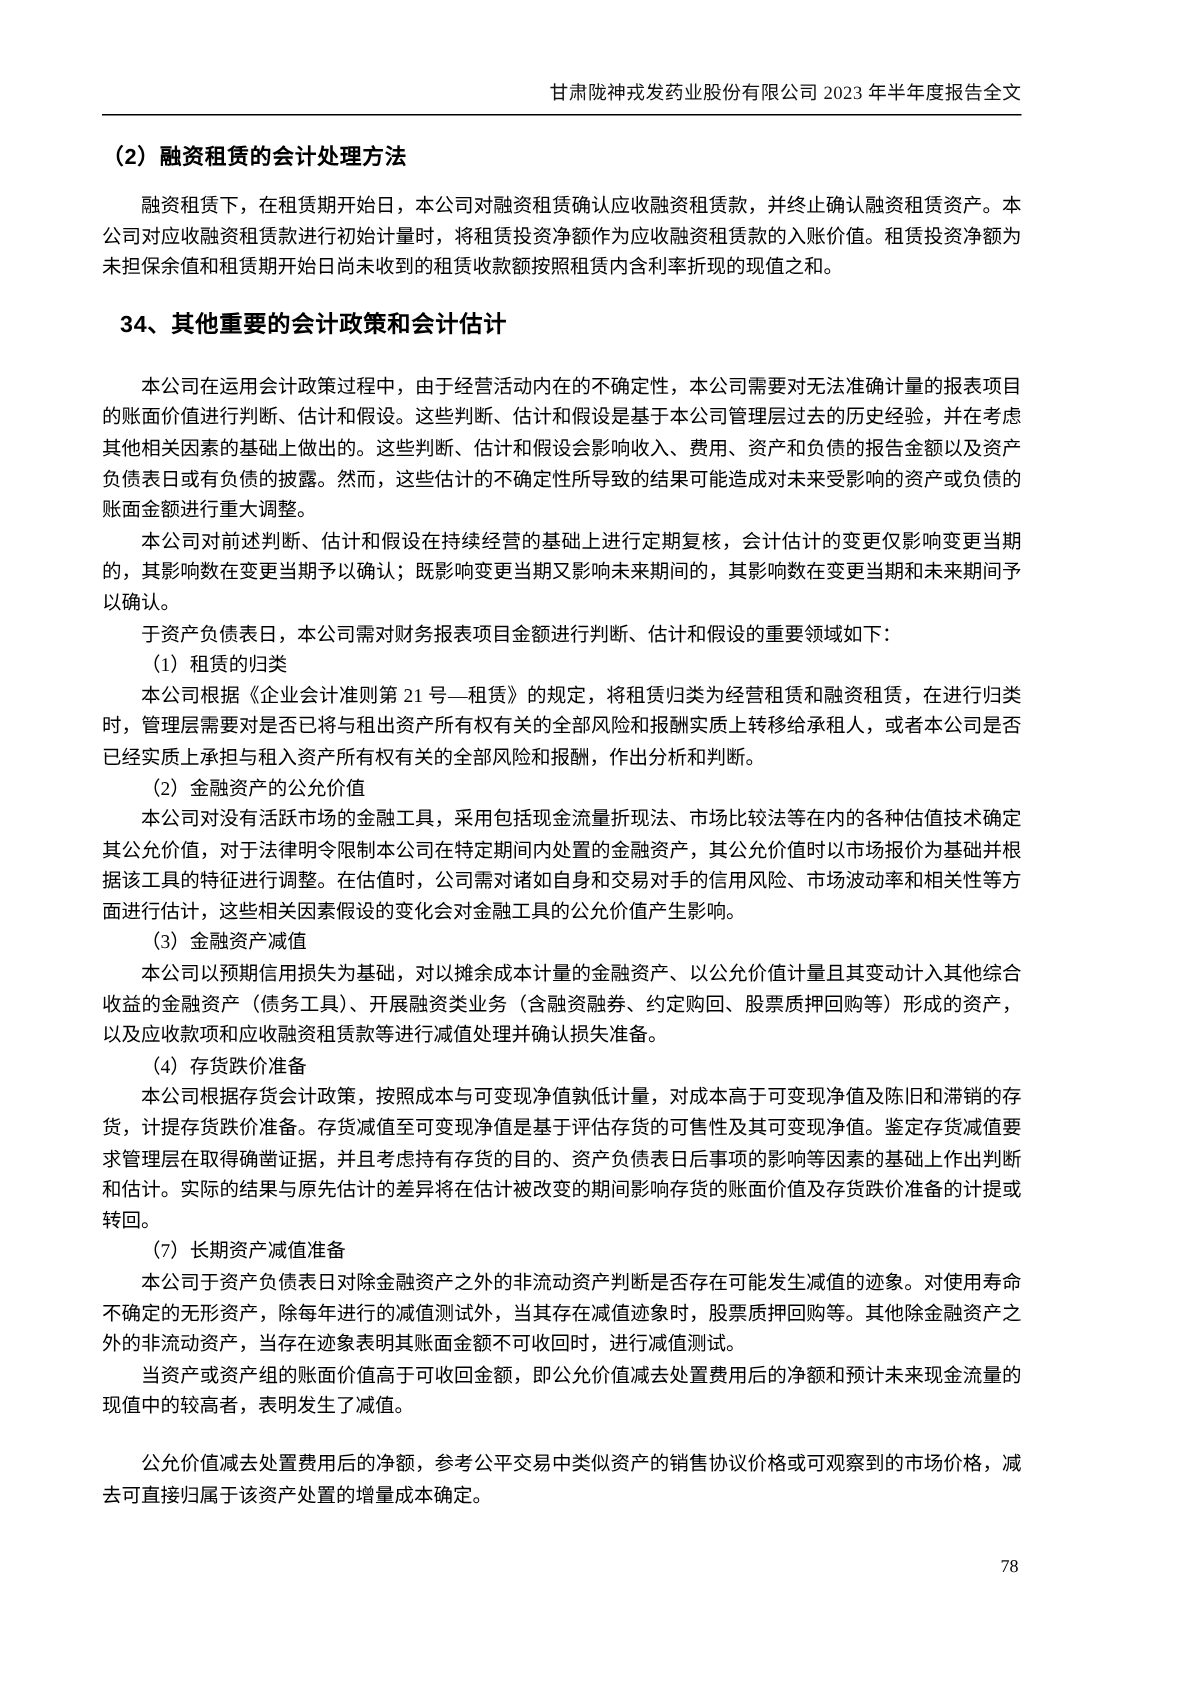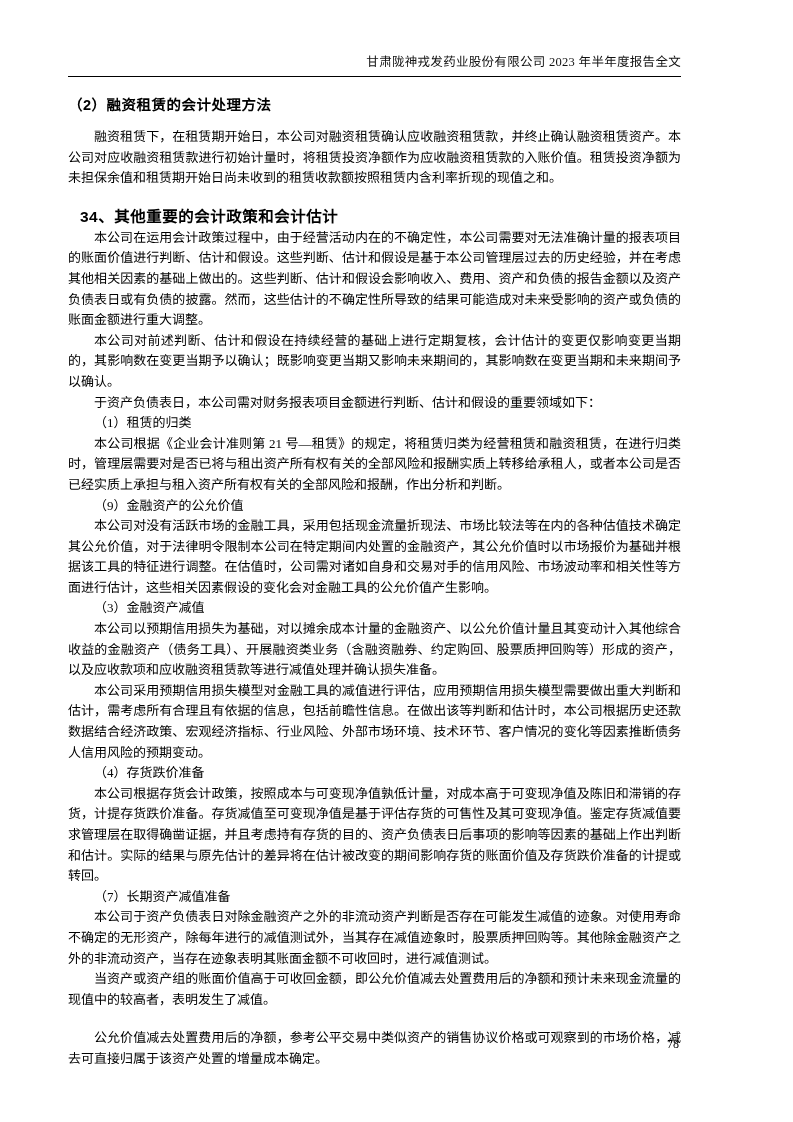--- a/index.html
+++ b/index.html
@@ -49,21 +49,21 @@
   }
   .para, .sub {
     margin: 0;
     font-size: 13px;
     line-height: 20.6px;
     text-align: justify;
     text-indent: 2em;
     word-break: break-all;
   }
   .para.first-after-h2 { margin-top: 12px; }
-  .para.first-after-h1 { }
+  .para.first-after-h1 { margin-top: 20px; }
   .para.spaced-top { margin-top: 18px; }
   .page-footer {
     position: absolute;
     top: 1037px;
     right: 54px;
     font-size: 12px;
     line-height: 14px;
   }
 </style>
 </head>
@@ -81,26 +81,25 @@
     <p class="para first-after-h2">融资租赁下，在租赁期开始日，本公司对融资租赁确认应收融资租赁款，并终止确认融资租赁资产。本公司对应收融资租赁款进行初始计量时，将租赁投资净额作为应收融资租赁款的入账价值。租赁投资净额为未担保余值和租赁期开始日尚未收到的租赁收款额按照租赁内含利率折现的现值之和。</p>
 
     <div class="h1">34、其他重要的会计政策和会计估计</div>
     <p class="para first-after-h1">本公司在运用会计政策过程中，由于经营活动内在的不确定性，本公司需要对无法准确计量的报表项目的账面价值进行判断、估计和假设。这些判断、估计和假设是基于本公司管理层过去的历史经验，并在考虑其他相关因素的基础上做出的。这些判断、估计和假设会影响收入、费用、资产和负债的报告金额以及资产负债表日或有负债的披露。然而，这些估计的不确定性所导致的结果可能造成对未来受影响的资产或负债的账面金额进行重大调整。</p>
     <p class="para">本公司对前述判断、估计和假设在持续经营的基础上进行定期复核，会计估计的变更仅影响变更当期的，其影响数在变更当期予以确认；既影响变更当期又影响未来期间的，其影响数在变更当期和未来期间予以确认。</p>
     <p class="para">于资产负债表日，本公司需对财务报表项目金额进行判断、估计和假设的重要领域如下：</p>
 
     <p class="sub">（1）租赁的归类</p>
     <p class="para">本公司根据《企业会计准则第 21 号—租赁》的规定，将租赁归类为经营租赁和融资租赁，在进行归类时，管理层需要对是否已将与租出资产所有权有关的全部风险和报酬实质上转移给承租人，或者本公司是否已经实质上承担与租入资产所有权有关的全部风险和报酬，作出分析和判断。</p>
 
-    <p class="sub">（9）金融资产的公允价值</p>
+    <p class="sub">（2）金融资产的公允价值</p>
     <p class="para">本公司对没有活跃市场的金融工具，采用包括现金流量折现法、市场比较法等在内的各种估值技术确定其公允价值，对于法律明令限制本公司在特定期间内处置的金融资产，其公允价值时以市场报价为基础并根据该工具的特征进行调整。在估值时，公司需对诸如自身和交易对手的信用风险、市场波动率和相关性等方面进行估计，这些相关因素假设的变化会对金融工具的公允价值产生影响。</p>
 
     <p class="sub">（3）金融资产减值</p>
     <p class="para">本公司以预期信用损失为基础，对以摊余成本计量的金融资产、以公允价值计量且其变动计入其他综合收益的金融资产（债务工具）、开展融资类业务（含融资融券、约定购回、股票质押回购等）形成的资产，以及应收款项和应收融资租赁款等进行减值处理并确认损失准备。</p>
-    <p class="para">本公司采用预期信用损失模型对金融工具的减值进行评估，应用预期信用损失模型需要做出重大判断和估计，需考虑所有合理且有依据的信息，包括前瞻性信息。在做出该等判断和估计时，本公司根据历史还款数据结合经济政策、宏观经济指标、行业风险、外部市场环境、技术环节、客户情况的变化等因素推断债务人信用风险的预期变动。</p>
 
     <p class="sub">（4）存货跌价准备</p>
     <p class="para">本公司根据存货会计政策，按照成本与可变现净值孰低计量，对成本高于可变现净值及陈旧和滞销的存货，计提存货跌价准备。存货减值至可变现净值是基于评估存货的可售性及其可变现净值。鉴定存货减值要求管理层在取得确凿证据，并且考虑持有存货的目的、资产负债表日后事项的影响等因素的基础上作出判断和估计。实际的结果与原先估计的差异将在估计被改变的期间影响存货的账面价值及存货跌价准备的计提或转回。</p>
 
     <p class="sub">（7）长期资产减值准备</p>
     <p class="para">本公司于资产负债表日对除金融资产之外的非流动资产判断是否存在可能发生减值的迹象。对使用寿命不确定的无形资产，除每年进行的减值测试外，当其存在减值迹象时，股票质押回购等。其他除金融资产之外的非流动资产，当存在迹象表明其账面金额不可收回时，进行减值测试。</p>
     <p class="para">当资产或资产组的账面价值高于可收回金额，即公允价值减去处置费用后的净额和预计未来现金流量的现值中的较高者，表明发生了减值。</p>
     <p class="para spaced-top">公允价值减去处置费用后的净额，参考公平交易中类似资产的销售协议价格或可观察到的市场价格，减去可直接归属于该资产处置的增量成本确定。</p>
   </div>
 

